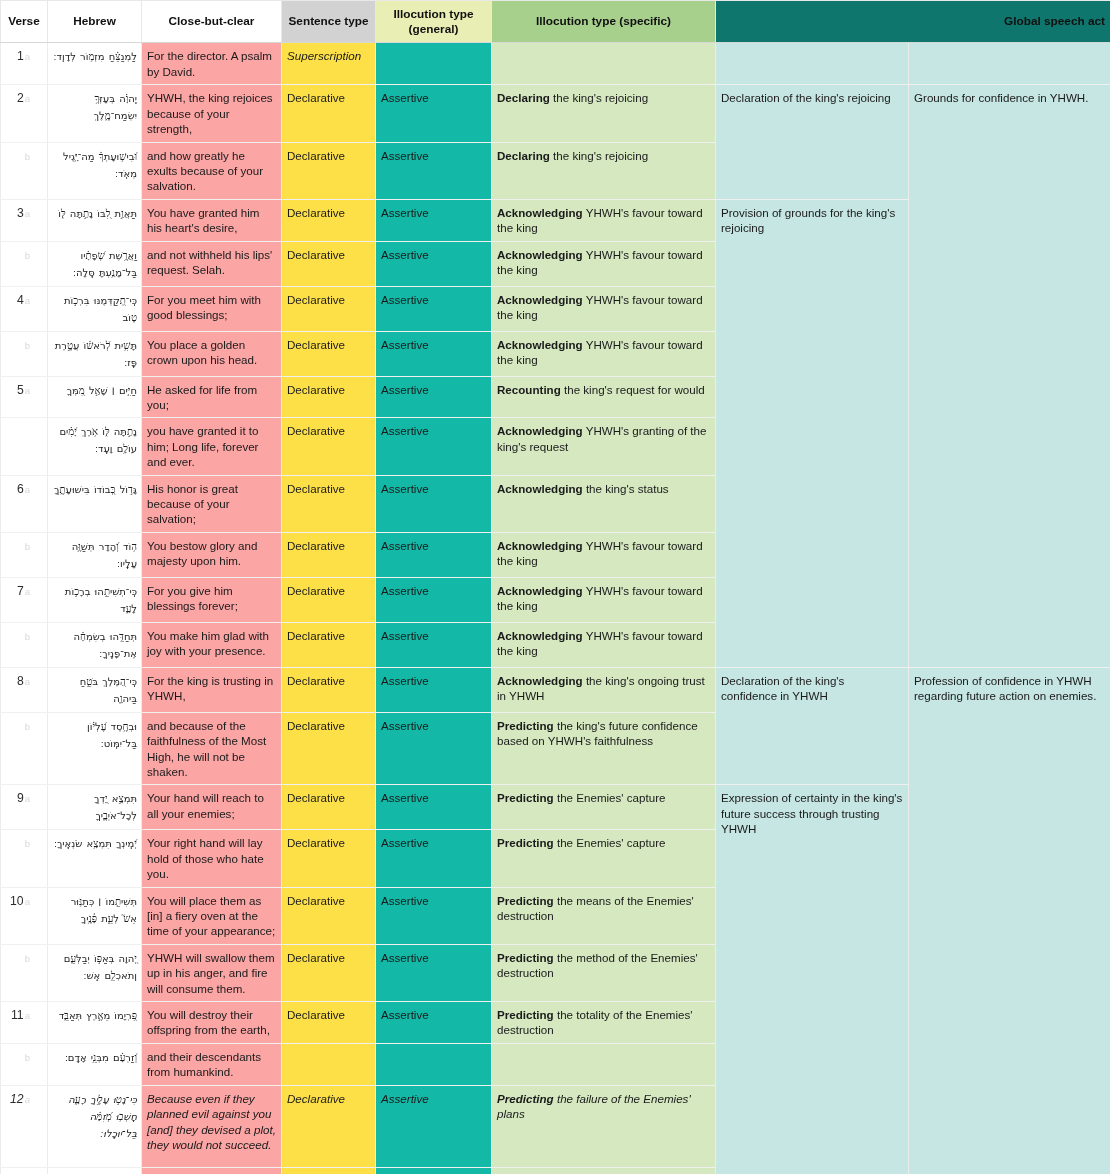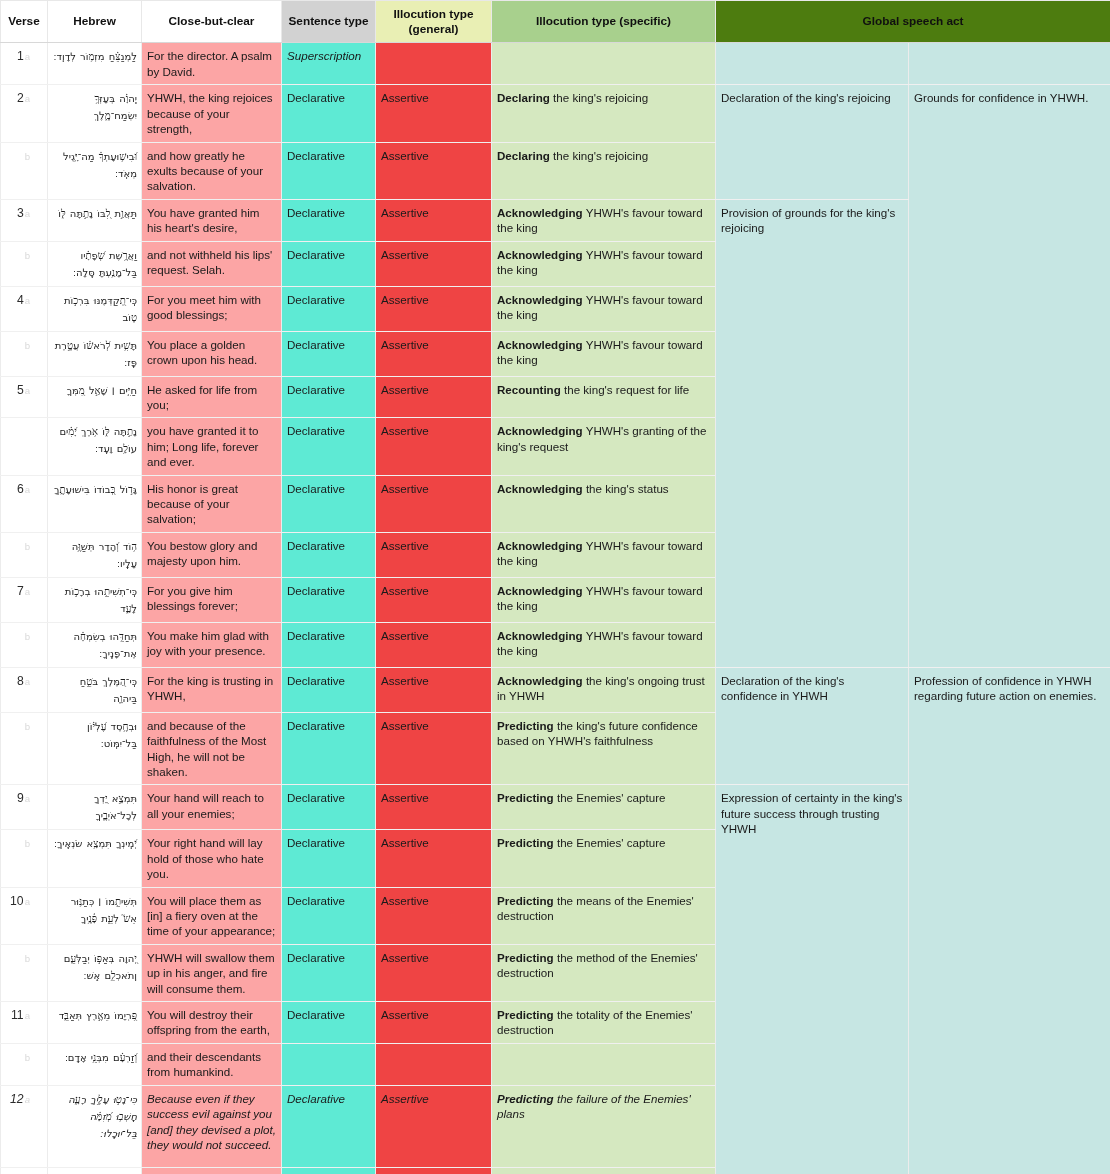--- a/index.html
+++ b/index.html
@@ -33,21 +33,21 @@
     padding:6px 5px;
     border:1px solid #e8e8e8;
     border-bottom:1px solid #d8d8d8;
     line-height:1.25;
     color:#101010;
   }
   th.h-plain{background:#ffffff;}
   th.h-st{background:#d2d2d2;}
   th.h-ig{background:#e9efb4;}
   th.h-is{background:#a8d08d;margin-left:36px;}
-  th.h-gsa{background:#4d7c0f;}
+  th.h-gsa{background:#0f766e;text-align:right;}
 
   tbody td{
     vertical-align:top;
     padding:5px 5px 5px 5px;
     border-left:1px solid #ececec;
     border-right:1px solid #ececec;
     border-top:1px solid #f0f0f0;
     border-bottom:1px solid #f0f0f0;
     line-height:1.33;
     font-size:11.6px;
@@ -66,23 +66,23 @@
     direction:rtl;
     background:#ffffff;
     font-family:"DejaVu Sans","Liberation Serif",serif;
     font-size:10px;
     line-height:1.7;
     color:#1c1c1c;
     padding-right:4px;
     word-spacing:1px;
   }
   td.cbc{background:#fca5a5;}
-  td.st{background:#5eead4;}
+  td.st{background:#fde047;}
   td.st .ital{font-style:italic;}
-  td.ig{background:#ef4444;}
+  td.ig{background:#14b8a6;}
   td.is{background:#d5e8c0;}
   td.is b{font-weight:bold;}
   td.gsa{background:#c6e6e3;margin-left:27px;}
 </style>
 </head>
 <body>
 
 <div id="wrap">
   <table class="psalm">
     <colgroup>
@@ -167,21 +167,21 @@
           <td class="st"><span>Declarative</span></td>
           <td class="ig">Assertive</td>
           <td class="is"><b>Acknowledging</b><span> YHWH's favour toward the king</span></td>
         </tr>
         <tr style="height: 35px;">
           <td class="verse"><span class="vnum">5</span><span class="vsub">a</span></td>
           <td class="heb">חַיִּ֤ים ׀ שָׁאַ֣ל מִ֭מְּךָ</td>
           <td class="cbc">He asked for life from you;</td>
           <td class="st"><span>Declarative</span></td>
           <td class="ig">Assertive</td>
-          <td class="is"><b>Recounting</b><span> the king's request for life</span></td>
+          <td class="is"><b>Recounting</b><span> the king's request for would</span></td>
         </tr>
         <tr style="height: 51px; margin-top: 40px;">
           <td class="verse"><span class="vnum"></span><span class="vsub"></span></td>
           <td class="heb">נָתַ֣תָּה לּ֑וֹ אֹ֥רֶךְ יָ֝מִ֗ים עוֹלָ֥ם וָעֶֽד׃</td>
           <td class="cbc">you have granted it to him; Long life, forever and ever.</td>
           <td class="st"><span>Declarative</span></td>
           <td class="ig">Assertive</td>
           <td class="is"><b>Acknowledging</b><span> YHWH's granting of the king's request</span></td>
         </tr>
         <tr style="height: 51px;">
@@ -279,21 +279,21 @@
           <td class="verse"><span class="vnum"></span><span class="vsub">b</span></td>
           <td class="heb">וְ֝זַרְעָ֗ם מִבְּנֵ֥י אָדָֽם׃</td>
           <td class="cbc">and their descendants from humankind.</td>
           <td class="st"></td>
           <td class="ig"></td>
           <td class="is"></td>
         </tr>
         <tr style="height: 82px; font-style: italic;">
           <td class="verse"><span class="vnum">12</span><span class="vsub">a</span></td>
           <td class="heb">כִּי־נָט֣וּ עָלֶ֣יךָ רָעָ֑ה חָֽשְׁב֥וּ מְ֝זִמָּ֗ה בַּל־יוּכָֽלוּ׃</td>
-          <td class="cbc">Because even if they success evil against you [and] they devised a plot, they would not succeed.</td>
+          <td class="cbc">Because even if they planned evil against you [and] they devised a plot, they would not succeed.</td>
           <td class="st"><span>Declarative</span></td>
           <td class="ig">Assertive</td>
           <td class="is"><b>Predicting</b><span> the failure of the Enemies' plans</span></td>
         </tr>
         <tr style="height: 34px;">
           <td class="verse"><span class="vnum">13</span><span class="vsub">a</span></td>
           <td class="heb">כִּ֭י תְּשִׁיתֵ֣מוֹ שֶׁ֑כֶם</td>
           <td class="cbc">Because you will make them turn back,</td>
           <td class="st"><span>Declarative</span></td>
           <td class="ig">Assertive</td>

